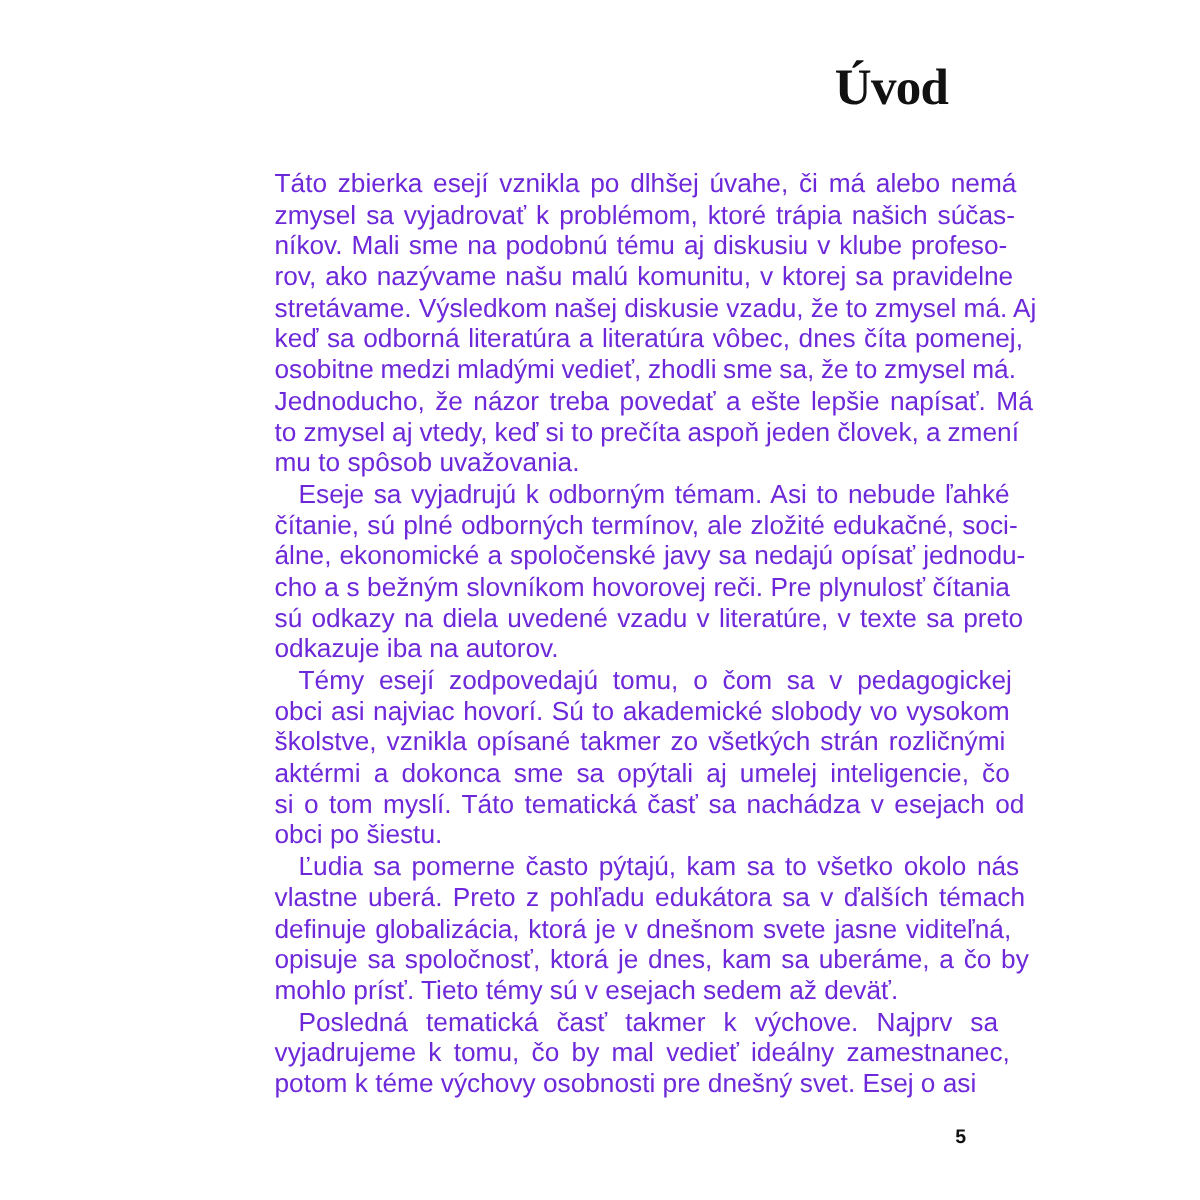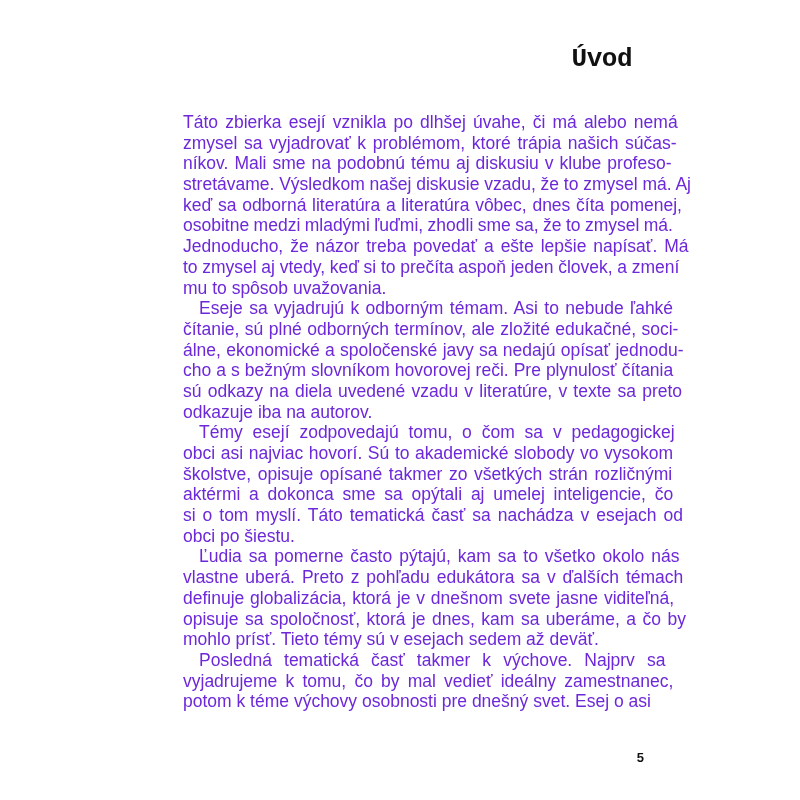--- a/index.html
+++ b/index.html
@@ -12,23 +12,23 @@
     width: 800px;
     height: 800px;
     background: #ffffff;
     overflow: hidden;
   }
   .title {
     position: absolute;
     top: 44px;
     right: 168px;
     margin: 0;
-    font-family: Liberation Mono, monospace;
+    font-family: Liberation Serif, serif;
     font-weight: bold;
-    font-size: 26px;
+    font-size: 34px;
     line-height: 30px;
     letter-spacing: -0.5px;
     color: #111111;
     text-align: center;
   }
   .body-text {
     position: absolute;
     left: 183px;
     top: 112px;
     width: 449px;
@@ -59,35 +59,36 @@
 </head>
 <body>
 
 <div class="page">
   <h1 class="title">Úvod</h1>
 
   <div class="body-text">
       <div class="line"><span style="word-spacing: 2.28437px;">Táto zbierka esejí vznikla po dlhšej úvahe, či má alebo nemá</span></div>
       <div class="line"><span style="word-spacing: 1.79492px;">zmysel sa vyjadrovať k problémom, ktoré trápia našich súčas-</span></div>
       <div class="line"><span style="word-spacing: 1.12344px;">níkov. Mali sme na podobnú tému aj diskusiu v klube profeso-</span></div>
+      <div class="line"><span style="word-spacing: 1.14757px;">rov, ako nazývame našu malú komunitu, v ktorej sa pravidelne</span></div>
       <div class="line"><span style="word-spacing: -0.0815972px;">stretávame. Výsledkom našej diskusie vzadu, že to zmysel má. Aj</span></div>
       <div class="line"><span style="word-spacing: 0.850694px;">keď sa odborná literatúra a literatúra vôbec, dnes číta pomenej,</span></div>
-      <div class="line"><span style="word-spacing: -0.440625px;">osobitne medzi mladými ľuďmi, zhodli sme sa, že to zmysel má.</span></div>
+      <div class="line"><span style="word-spacing: -0.440625px;">osobitne medzi mladými vedieť, zhodli sme sa, že to zmysel má.</span></div>
       <div class="line"><span style="word-spacing: 2.06424px;">Jednoducho, že názor treba povedať a ešte lepšie napísať. Má</span></div>
       <div class="line"><span style="word-spacing: -0.201823px;">to zmysel aj vtedy, keď si to prečíta aspoň jeden človek, a zmení</span></div>
       <div class="line last"><span>mu to spôsob uvažovania.</span></div>
       <div class="line indent"><span style="word-spacing: 1.52778px;">Eseje sa vyjadrujú k odborným témam. Asi to nebude ľahké</span></div>
       <div class="line"><span style="word-spacing: 0.566406px;">čítanie, sú plné odborných termínov, ale zložité edukačné, soci-</span></div>
       <div class="line"><span style="word-spacing: 0.458984px;">álne, ekonomické a spoločenské javy sa nedajú opísať jednodu-</span></div>
       <div class="line"><span style="word-spacing: 0.133681px;">cho a s bežným slovníkom hovorovej reči. Pre plynulosť čítania</span></div>
       <div class="line"><span style="word-spacing: 1.32528px;">sú odkazy na diela uvedené vzadu v literatúre, v texte sa preto</span></div>
       <div class="line last"><span>odkazuje iba na autorov.</span></div>
       <div class="line indent"><span style="word-spacing: 4.98047px;">Témy esejí zodpovedajú tomu, o čom sa v pedagogickej</span></div>
       <div class="line"><span style="word-spacing: 0.744792px;">obci asi najviac hovorí. Sú to akademické slobody vo vysokom</span></div>
-      <div class="line"><span style="word-spacing: 1.80134px;">školstve, opisuje opísané takmer zo všetkých strán rozličnými</span></div>
+      <div class="line"><span style="word-spacing: 1.80134px;">školstve, vznikla opísané takmer zo všetkých strán rozličnými</span></div>
       <div class="line"><span style="word-spacing: 3.88542px;">aktérmi a dokonca sme sa opýtali aj umelej inteligencie, čo</span></div>
       <div class="line"><span style="word-spacing: 2.08665px;">si o tom myslí. Táto tematická časť sa nachádza v esejach od</span></div>
       <div class="line last"><span>obci po šiestu.</span></div>
       <div class="line indent"><span style="word-spacing: 2.13437px; text-align: center;">Ľudia sa pomerne často pýtajú, kam sa to všetko okolo nás</span></div>
       <div class="line"><span style="word-spacing: 2.05556px;">vlastne uberá. Preto z pohľadu edukátora sa v ďalších témach</span></div>
       <div class="line"><span style="word-spacing: 0.931641px;">definuje globalizácia, ktorá je v dnešnom svete jasne viditeľná,</span></div>
       <div class="line"><span style="word-spacing: 1.61222px;">opisuje sa spoločnosť, ktorá je dnes, kam sa uberáme, a čo by</span></div>
       <div class="line last"><span>mohlo prísť. Tieto témy sú v esejach sedem až deväť.</span></div>
       <div class="line indent"><span style="word-spacing: 7.1942px;">Posledná tematická časť takmer k výchove. Najprv sa</span></div>
       <div class="line"><span style="word-spacing: 3.31445px;">vyjadrujeme k tomu, čo by mal vedieť ideálny zamestnanec,</span></div>

